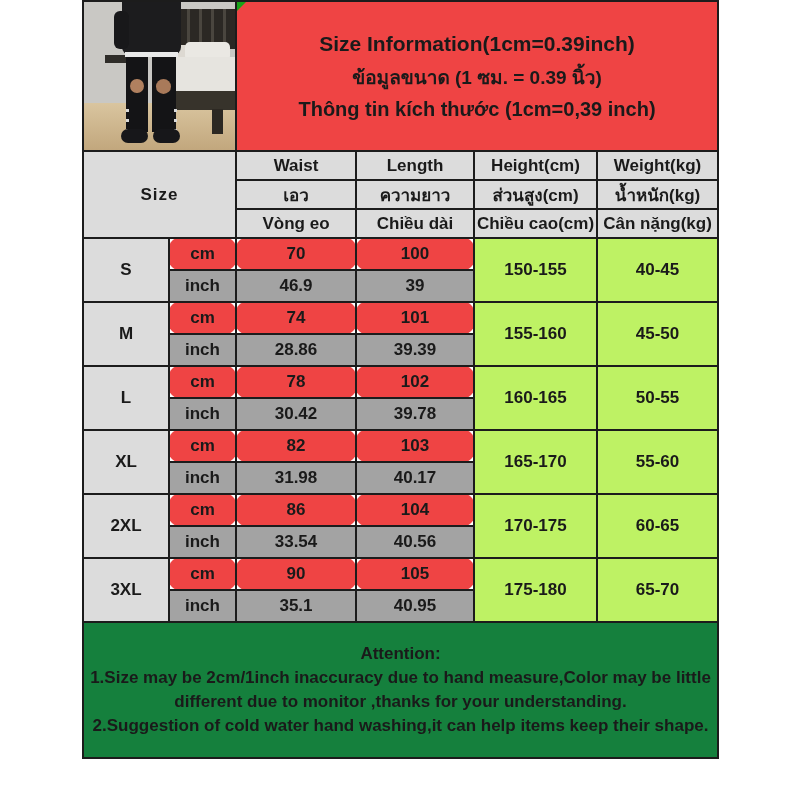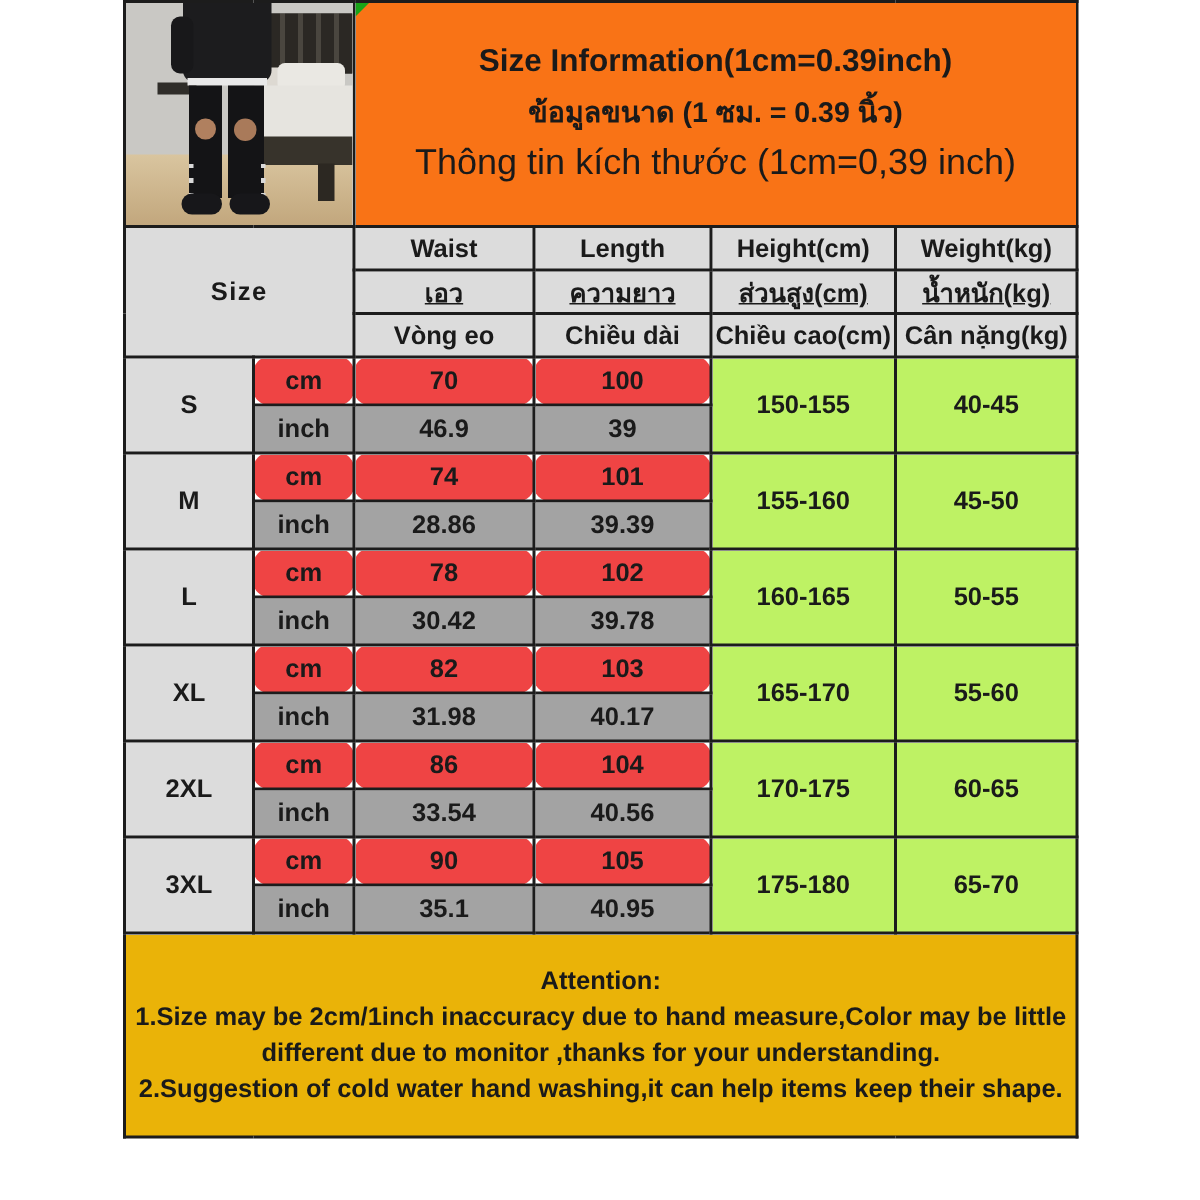--- a/index.html
+++ b/index.html
@@ -13,42 +13,42 @@
   }
   table.chart td{
     border:2px solid #1c1c1c;padding:0;text-align:center;vertical-align:middle;
     font-weight:bold;font-size:17px;color:#1a1a1a;overflow:hidden;
   }
   col.c-size{width:86px}col.c-unit{width:67px}col.c-waist{width:120px}
   col.c-length{width:118px}col.c-height{width:123px}col.c-weight{width:121px}
 
   tr.top-row td{height:148px;}
   td.photo-cell{background:#c9c8c4;position:relative;padding:0;}
-  td.title-cell{background:#f97316;position:relative;}
+  td.title-cell{background:#ef4444;position:relative;}
   .title-stack{display:flex;flex-direction:column;justify-content:center;gap:6px;height:100%;}
   .t-en{font-size:21px;font-weight:bold;}
   .t-th{font-size:19px;font-weight:bold;}
-  .t-vi{font-size:24px;font-weight:normal;}
+  .t-vi{font-size:20px;font-weight:bold;}
   .corner-marker{
     position:absolute;left:0;top:0;width:0;height:0;
     border-top:9px solid #17a317;border-right:9px solid transparent;
   }
 
   tr.hrow td{height:27px;}
   td.gray{background:#dcdcdc;margin-top:35px;}
   td.cmbg{background:#ef4444;border-radius:10px;}
   td.whitebg{background:#a3a3a3;}
   td.rangebg{background:#bef264;}
   td.size-head{background:#dcdcdc;font-size:34px;font-weight:bold;letter-spacing:1px;}
   td.size-cell{background:#dcdcdc;font-size:18px;}
   tr.drow td{height:30px;}
-  td.hd-th{font-size:16px;text-decoration:underline;}
+  td.hd-th{font-size:16px;}
 
   td.attention-cell{
-    height:134px;background:#eab308;text-align:left;vertical-align:top;
+    height:134px;background:#15803d;text-align:left;vertical-align:top;
     font-weight:normal;font-size:16px;line-height:24px;padding:2px 6px 0 4px;margin-top:48px;
   }
 
   
   .ph{position:absolute;}
   .wall{inset:0;background:#c9c8c4;}
   .floor{left:0;right:0;bottom:0;height:32%;background:linear-gradient(#d9c59f,#c2a77d);}
   .stick{left:14%;top:36%;width:17%;height:5%;background:#2f2d29;}
   .headboard{right:0;top:5%;width:46%;height:27%;background:#2b2824;
     background-image:repeating-linear-gradient(90deg,#2b2824 0 9px,#4a463f 9px 12px);}

